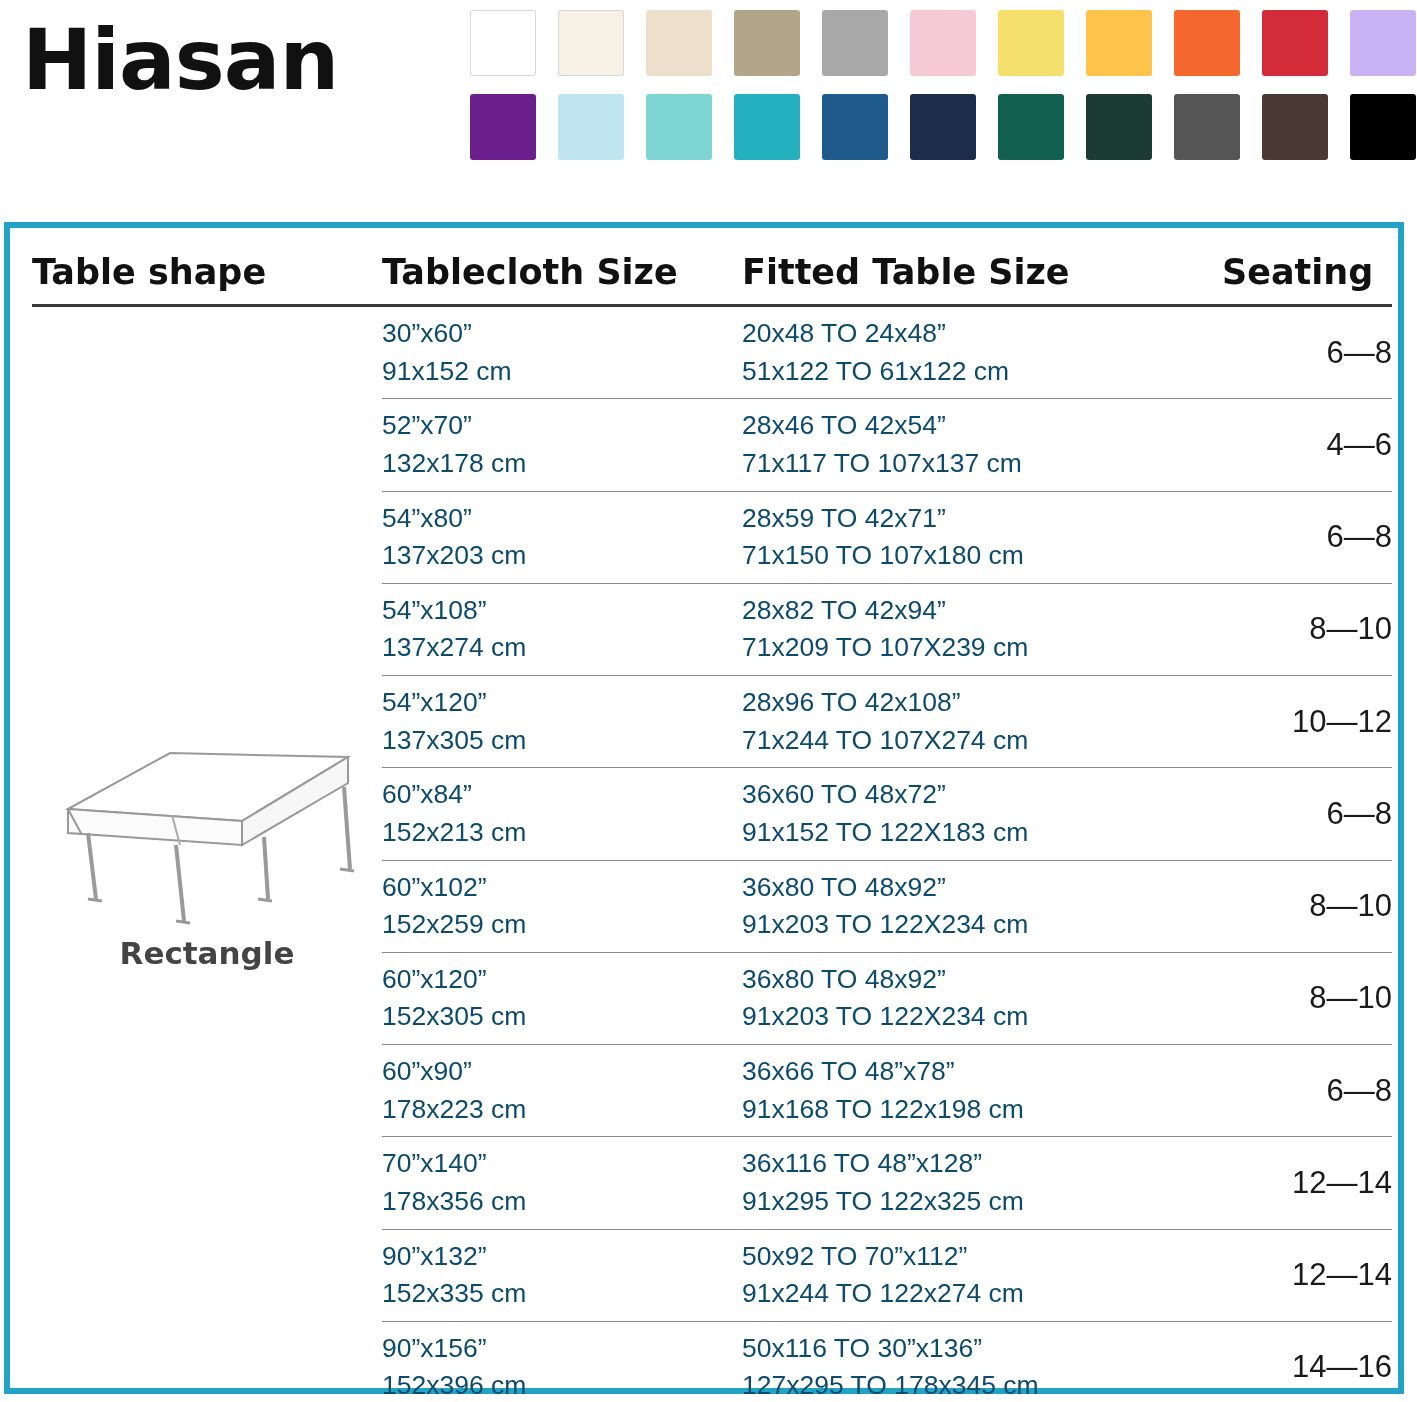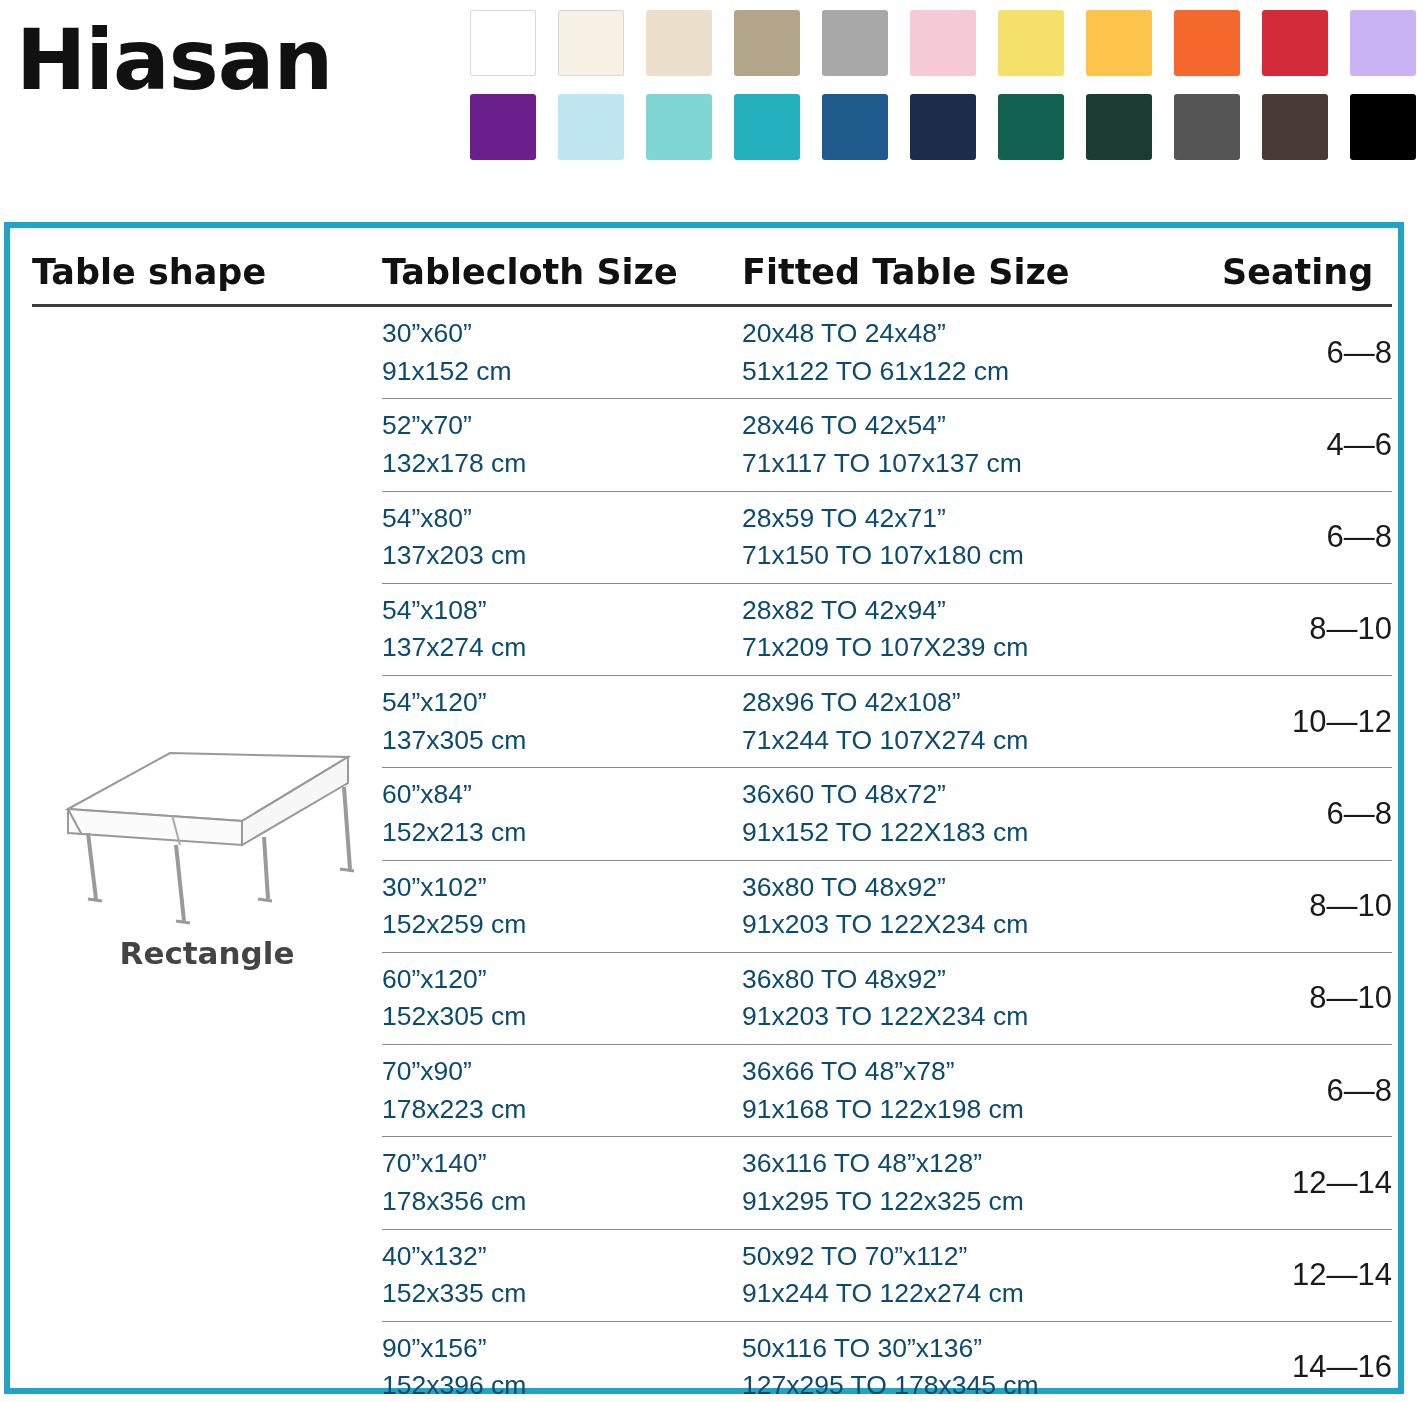--- a/index.html
+++ b/index.html
@@ -24,21 +24,21 @@
     height: 190px;
     box-sizing: border-box;
   }
   .brand {
     font-family: "DejaVu Sans", sans-serif;
     font-weight: bold;
     font-size: 84px;
     letter-spacing: -1px;
     line-height: 1;
     color: #111111;
-    padding: 18px 0 0 16px;
+    padding: 18px 0 0 22px;
     width: 470px;
     box-sizing: border-box;
   }
   .swatch-area {
     padding-top: 10px;
     flex: 1;
   }
   .swatch-row {
     display: flex;
     gap: 22px;
@@ -289,21 +289,21 @@
           </td>
           <td class="data">
             <div class="line1">36x60 TO 48x72”</div>
             <div class="line2">91x152 TO 122X183 cm</div>
           </td>
           <td class="data seating">6—8</td>
         </tr>
 
         <tr>
           <td class="data">
-            <div class="line1">30”x102”</div>
+            <div class="line1">60”x102”</div>
             <div class="line2">152x259 cm</div>
           </td>
           <td class="data">
             <div class="line1">36x80 TO 48x92”</div>
             <div class="line2">91x203 TO 122X234 cm</div>
           </td>
           <td class="data seating">8—10</td>
         </tr>
 
         <tr>
@@ -313,21 +313,21 @@
           </td>
           <td class="data">
             <div class="line1">36x80 TO 48x92”</div>
             <div class="line2">91x203 TO 122X234 cm</div>
           </td>
           <td class="data seating">8—10</td>
         </tr>
 
         <tr>
           <td class="data">
-            <div class="line1">70”x90”</div>
+            <div class="line1">60”x90”</div>
             <div class="line2">178x223 cm</div>
           </td>
           <td class="data">
             <div class="line1">36x66 TO 48”x78”</div>
             <div class="line2">91x168 TO 122x198 cm</div>
           </td>
           <td class="data seating">6—8</td>
         </tr>
 
         <tr>
@@ -337,21 +337,21 @@
           </td>
           <td class="data">
             <div class="line1">36x116 TO 48”x128”</div>
             <div class="line2">91x295 TO 122x325 cm</div>
           </td>
           <td class="data seating">12—14</td>
         </tr>
 
         <tr>
           <td class="data">
-            <div class="line1">40”x132”</div>
+            <div class="line1">90”x132”</div>
             <div class="line2">152x335 cm</div>
           </td>
           <td class="data">
             <div class="line1">50x92 TO 70”x112”</div>
             <div class="line2">91x244 TO 122x274 cm</div>
           </td>
           <td class="data seating">12—14</td>
         </tr>
 
         <tr>

